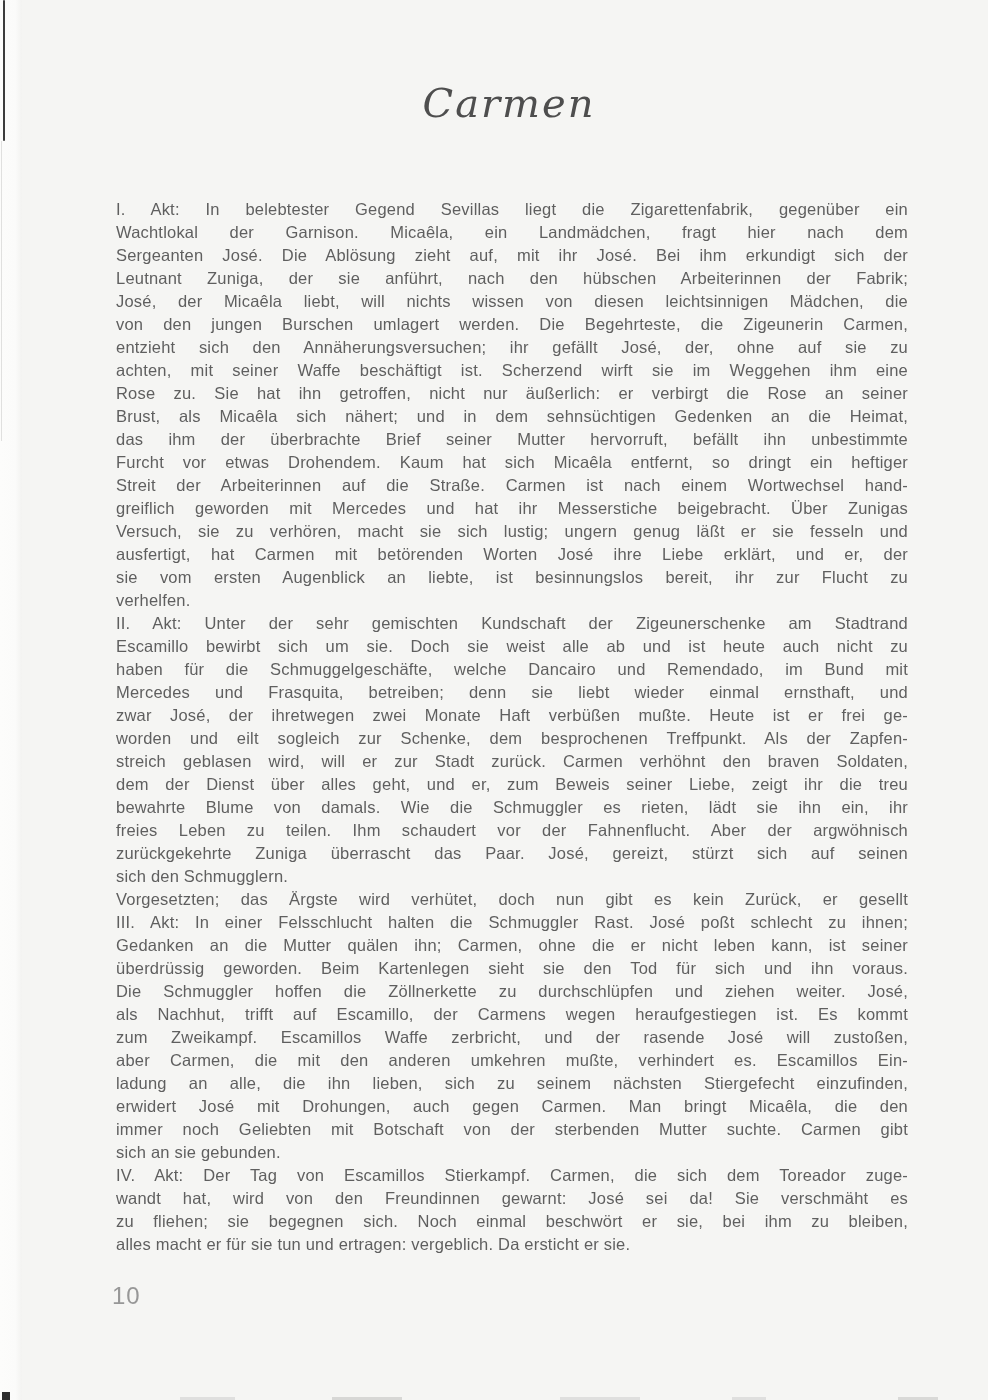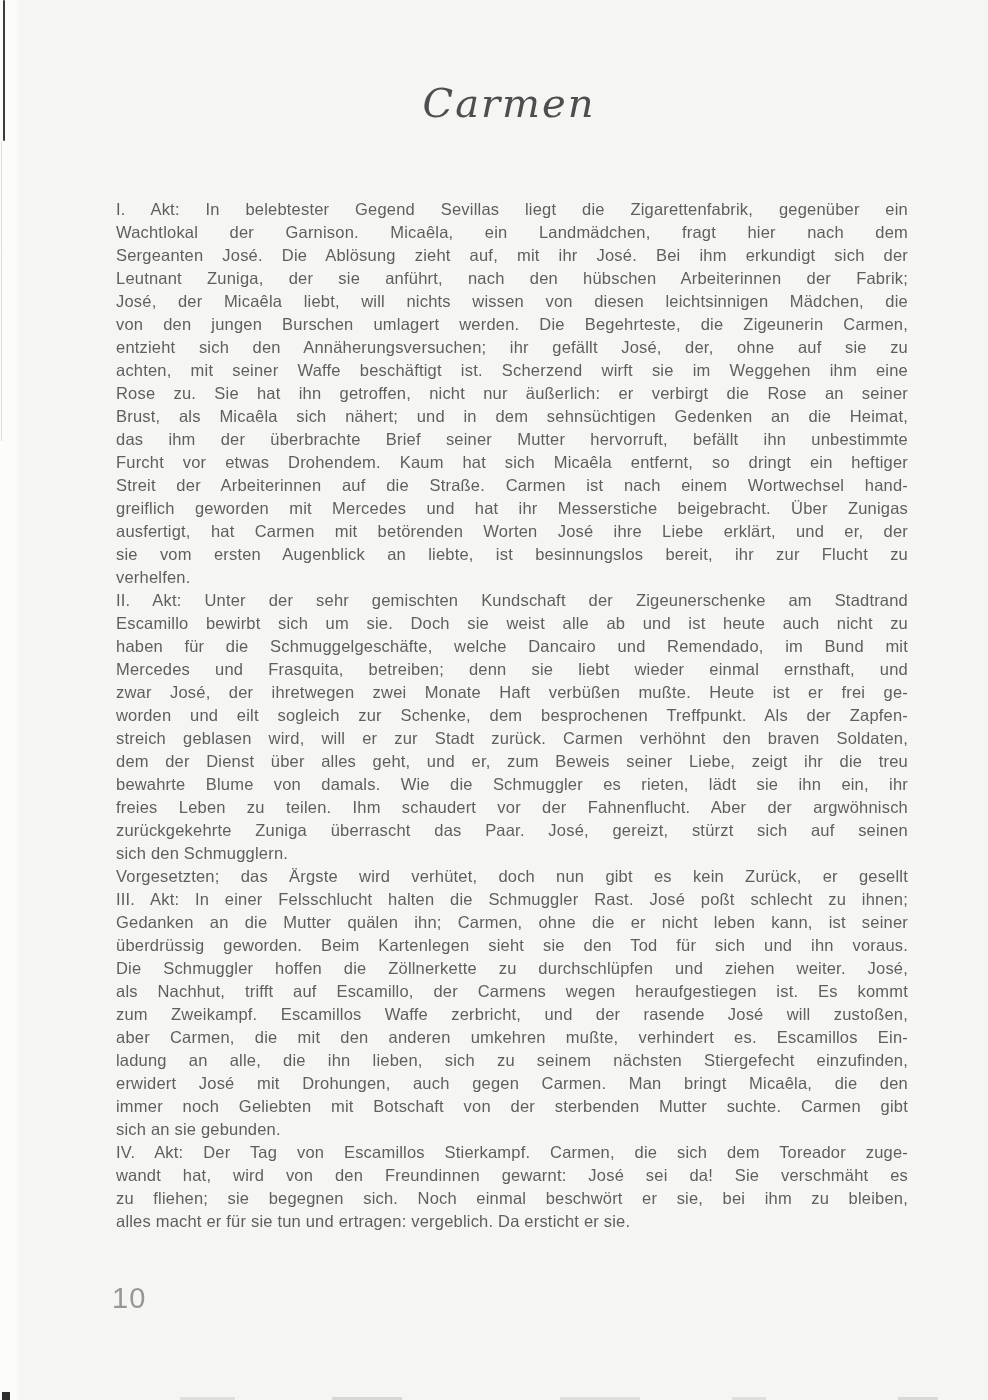--- a/index.html
+++ b/index.html
@@ -85,21 +85,21 @@
     text-justify: inter-word;
     white-space: nowrap;
   }
   .line.para-last {
     text-align-last: left;
   }
 
   .page-number {
     position: absolute;
     left: 112px; top: 1282px;
-    font-size: 29px;
+    font-size: 24px;
     letter-spacing: 1px;
     color: var(--pagenum-color, #979797);
   }
 </style>
 </head>
 <body>
 
 <div class="page">
   <div class="left-strip"></div>
   <div class="spine-line"></div>
@@ -115,20 +115,21 @@
       <div class="line">José, der Micaêla liebt, will nichts wissen von diesen leichtsinnigen Mädchen, die</div>
       <div class="line">von den jungen Burschen umlagert werden. Die Begehrteste, die Zigeunerin Carmen,</div>
       <div class="line">entzieht sich den Annäherungsversuchen; ihr gefällt José, der, ohne auf sie zu</div>
       <div class="line">achten, mit seiner Waffe beschäftigt ist. Scherzend wirft sie im Weggehen ihm eine</div>
       <div class="line">Rose zu. Sie hat ihn getroffen, nicht nur äußerlich: er verbirgt die Rose an seiner</div>
       <div class="line">Brust, als Micaêla sich nähert; und in dem sehnsüchtigen Gedenken an die Heimat,</div>
       <div class="line">das ihm der überbrachte Brief seiner Mutter hervorruft, befällt ihn unbestimmte</div>
       <div class="line">Furcht vor etwas Drohendem. Kaum hat sich Micaêla entfernt, so dringt ein heftiger</div>
       <div class="line">Streit der Arbeiterinnen auf die Straße. Carmen ist nach einem Wortwechsel hand-</div>
       <div class="line">greiflich geworden mit Mercedes und hat ihr Messerstiche beigebracht. Über Zunigas</div>
+      <div class="line">Versuch, sie zu verhören, macht sie sich lustig; ungern genug läßt er sie fesseln und</div>
       <div class="line">ausfertigt, hat Carmen mit betörenden Worten José ihre Liebe erklärt, und er, der</div>
       <div class="line">sie vom ersten Augenblick an liebte, ist besinnungslos bereit, ihr zur Flucht zu</div>
       <div class="line para-last">verhelfen.</div>
       <div class="line">II. Akt: Unter der sehr gemischten Kundschaft der Zigeunerschenke am Stadtrand</div>
       <div class="line">Escamillo bewirbt sich um sie. Doch sie weist alle ab und ist heute auch nicht zu</div>
       <div class="line">haben für die Schmuggelgeschäfte, welche Dancairo und Remendado, im Bund mit</div>
       <div class="line">Mercedes und Frasquita, betreiben; denn sie liebt wieder einmal ernsthaft, und</div>
       <div class="line">zwar José, der ihretwegen zwei Monate Haft verbüßen mußte. Heute ist er frei ge-</div>
       <div class="line">worden und eilt sogleich zur Schenke, dem besprochenen Treffpunkt. Als der Zapfen-</div>
       <div class="line">streich geblasen wird, will er zur Stadt zurück. Carmen verhöhnt den braven Soldaten,</div>

